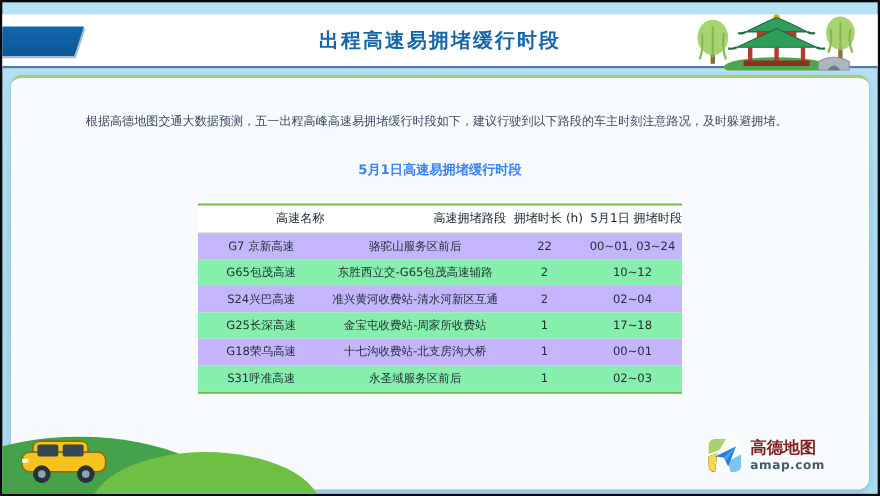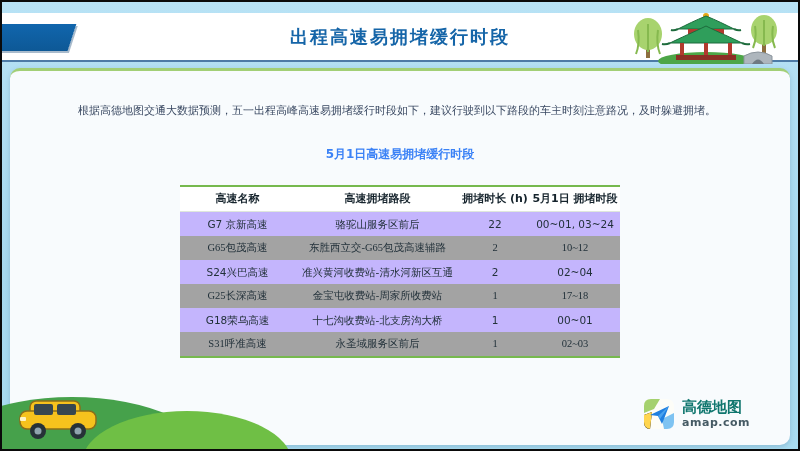--- a/index.html
+++ b/index.html
@@ -40,29 +40,29 @@
   
   .tbl {
     width:440px; margin:22px auto 0 auto;
     border-top:2px solid #76b94e; border-bottom:2px solid #76b94e;
   }
   .t-row { display:grid; grid-template-columns:115px 165px 70px 90px; }
   .t-row > div {
     height:24px; line-height:24px; text-align:center; font-size:10.5px;
     color:#22313a; overflow:hidden; white-space:nowrap;
   }
-  .t-head > div { font-weight:bold; font-size:11px; color:#15232c; }
+  .t-head > div { font-weight:normal; font-size:11px; color:#15232c;text-align:right; }
   .t-head { border-bottom:1px solid #dfe7dc; background:#ffffff; }
   .t-row.odd { background:#c4b5fd; }
-  .t-row.even { background:#a3a3a3;font-family:Liberation Serif, serif; }
+  .t-row.even { background:#86efac; }
   
   .brand {
     position:absolute; right:40px; bottom:16px; display:flex; align-items:center; gap:8px;
   }
-  .brand-text .brand-name { font-size:15px; font-weight:bold; color:#0f766e; line-height:1.1; }
+  .brand-text .brand-name { font-size:15px; font-weight:bold; color:#7f1d1d; line-height:1.1; }
   .brand-text .brand-domain { font-size:11px; font-weight:bold; color:#455a64; letter-spacing:.5px; }
   
   .hill { position:absolute; border-radius:50%; }
   .hill-1 { width:280px; height:130px; background:#46a14b; left:-70px; bottom:-78px; }
   .hill-2 { width:210px; height:104px; background:#6fbf45; left:80px; bottom:-66px; }
   .car-wrap { position:absolute; left:12px; bottom:4px; width:92px; height:52px; }
   .sky-bottom { position:absolute; left:0; right:0; bottom:0; height:8px; }
 </style>
 </head>
 <body>

